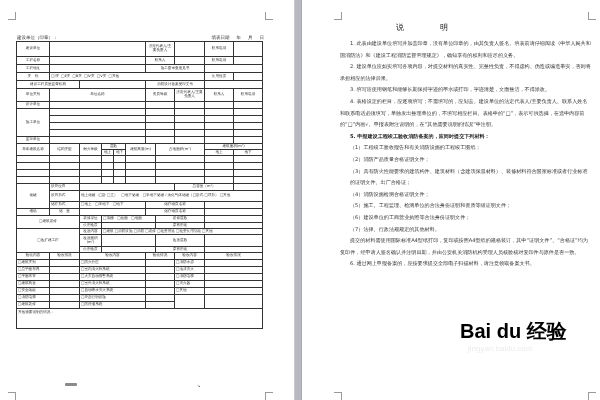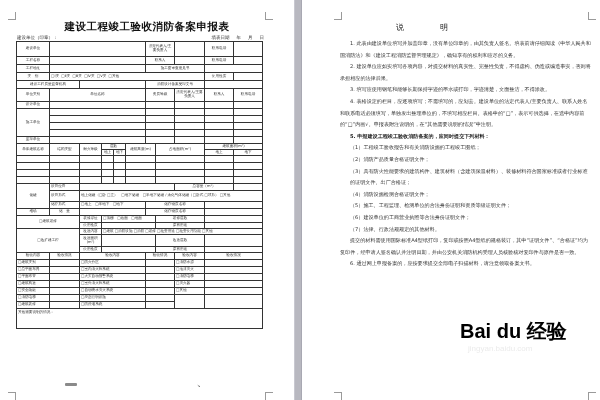--- a/index.html
+++ b/index.html
@@ -41,21 +41,20 @@
 </style>
 </head>
 <body>
 
 <div class="page page-left">
   <div class="corner c-tl" style="left:8px;top:12px;"></div>
   <div class="corner c-tr" style="left:265px;top:12px;"></div>
   <div class="corner c-bl" style="left:8px;top:392px;"></div>
   <div class="corner c-br" style="left:265px;top:392px;"></div>
 
-  <div class="form-title">建设工程竣工验收消防备案申报表</div>
   <div class="form-sub">
     <span>建设单位（印章）：</span>
     <span class="date">
       <span>填表日期</span>
       <span>年</span>
       <span>月</span>
       <span>日</span>
     </span>
   </div>
 

